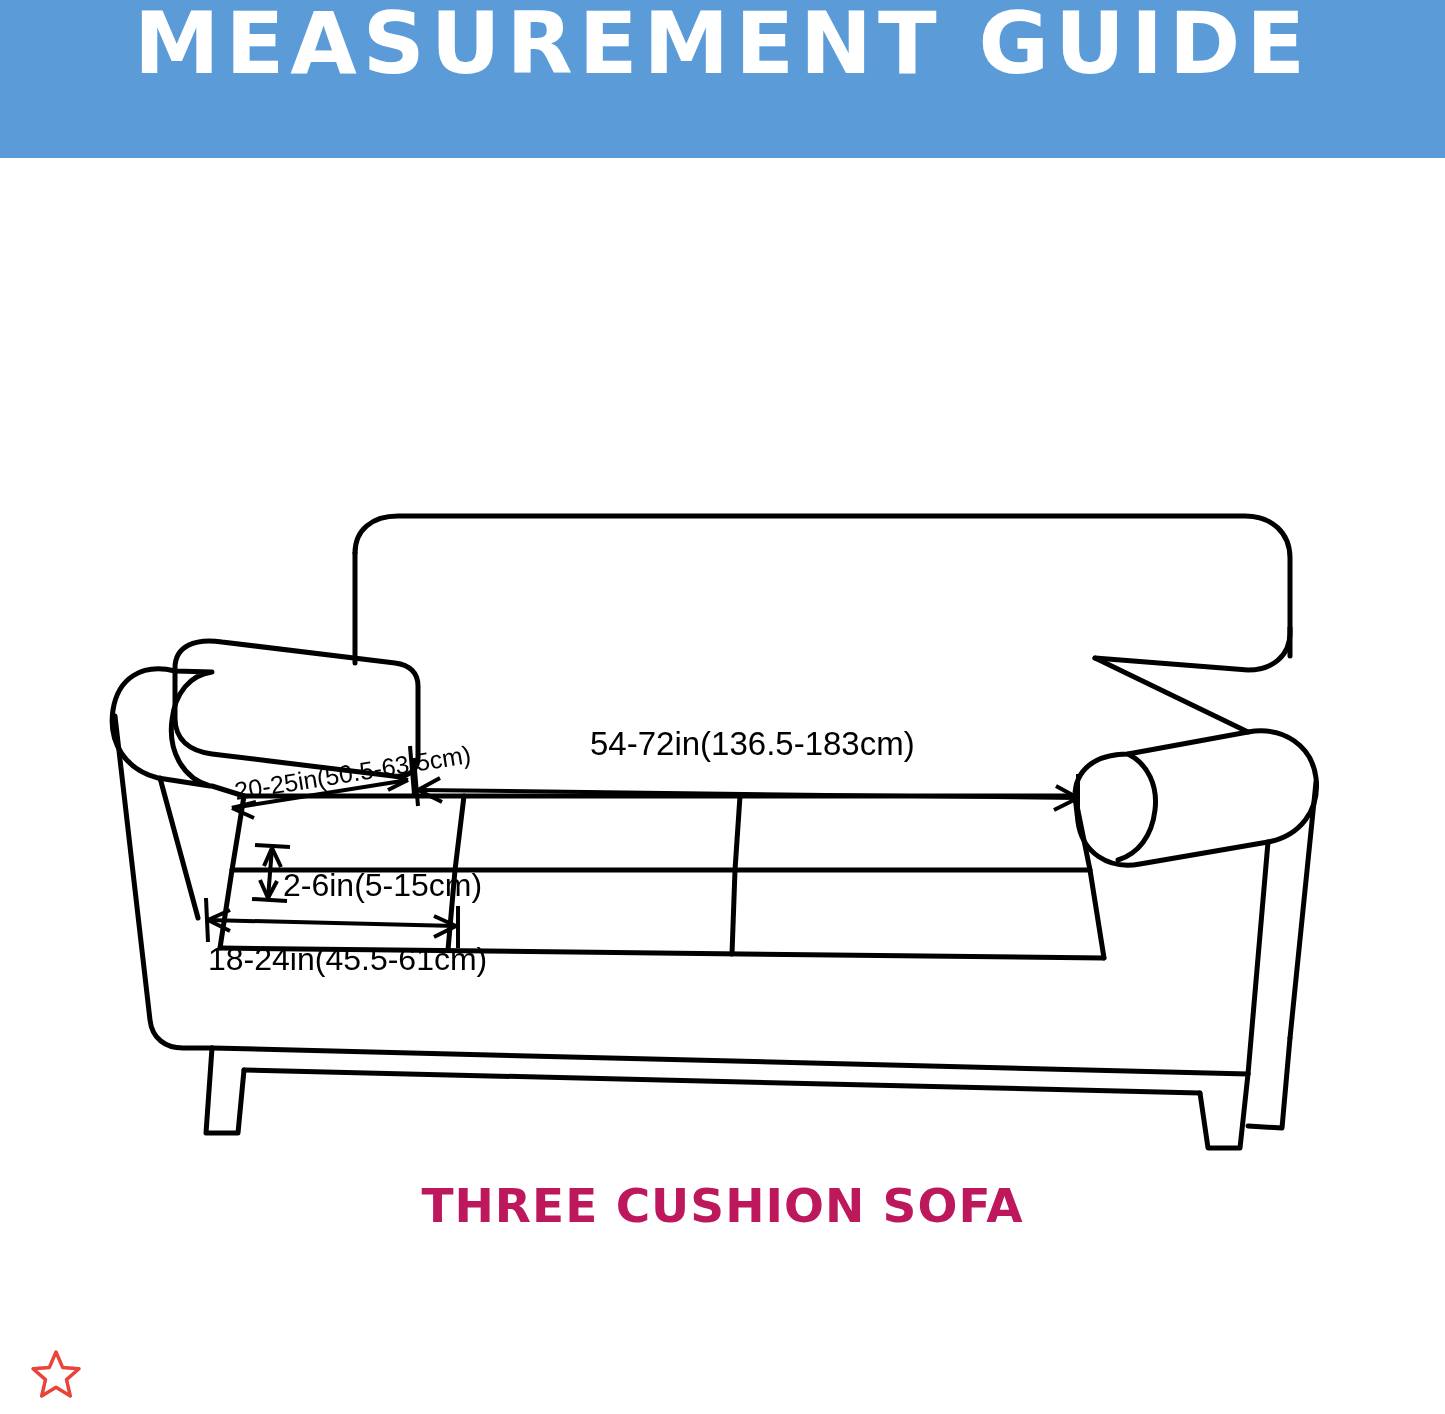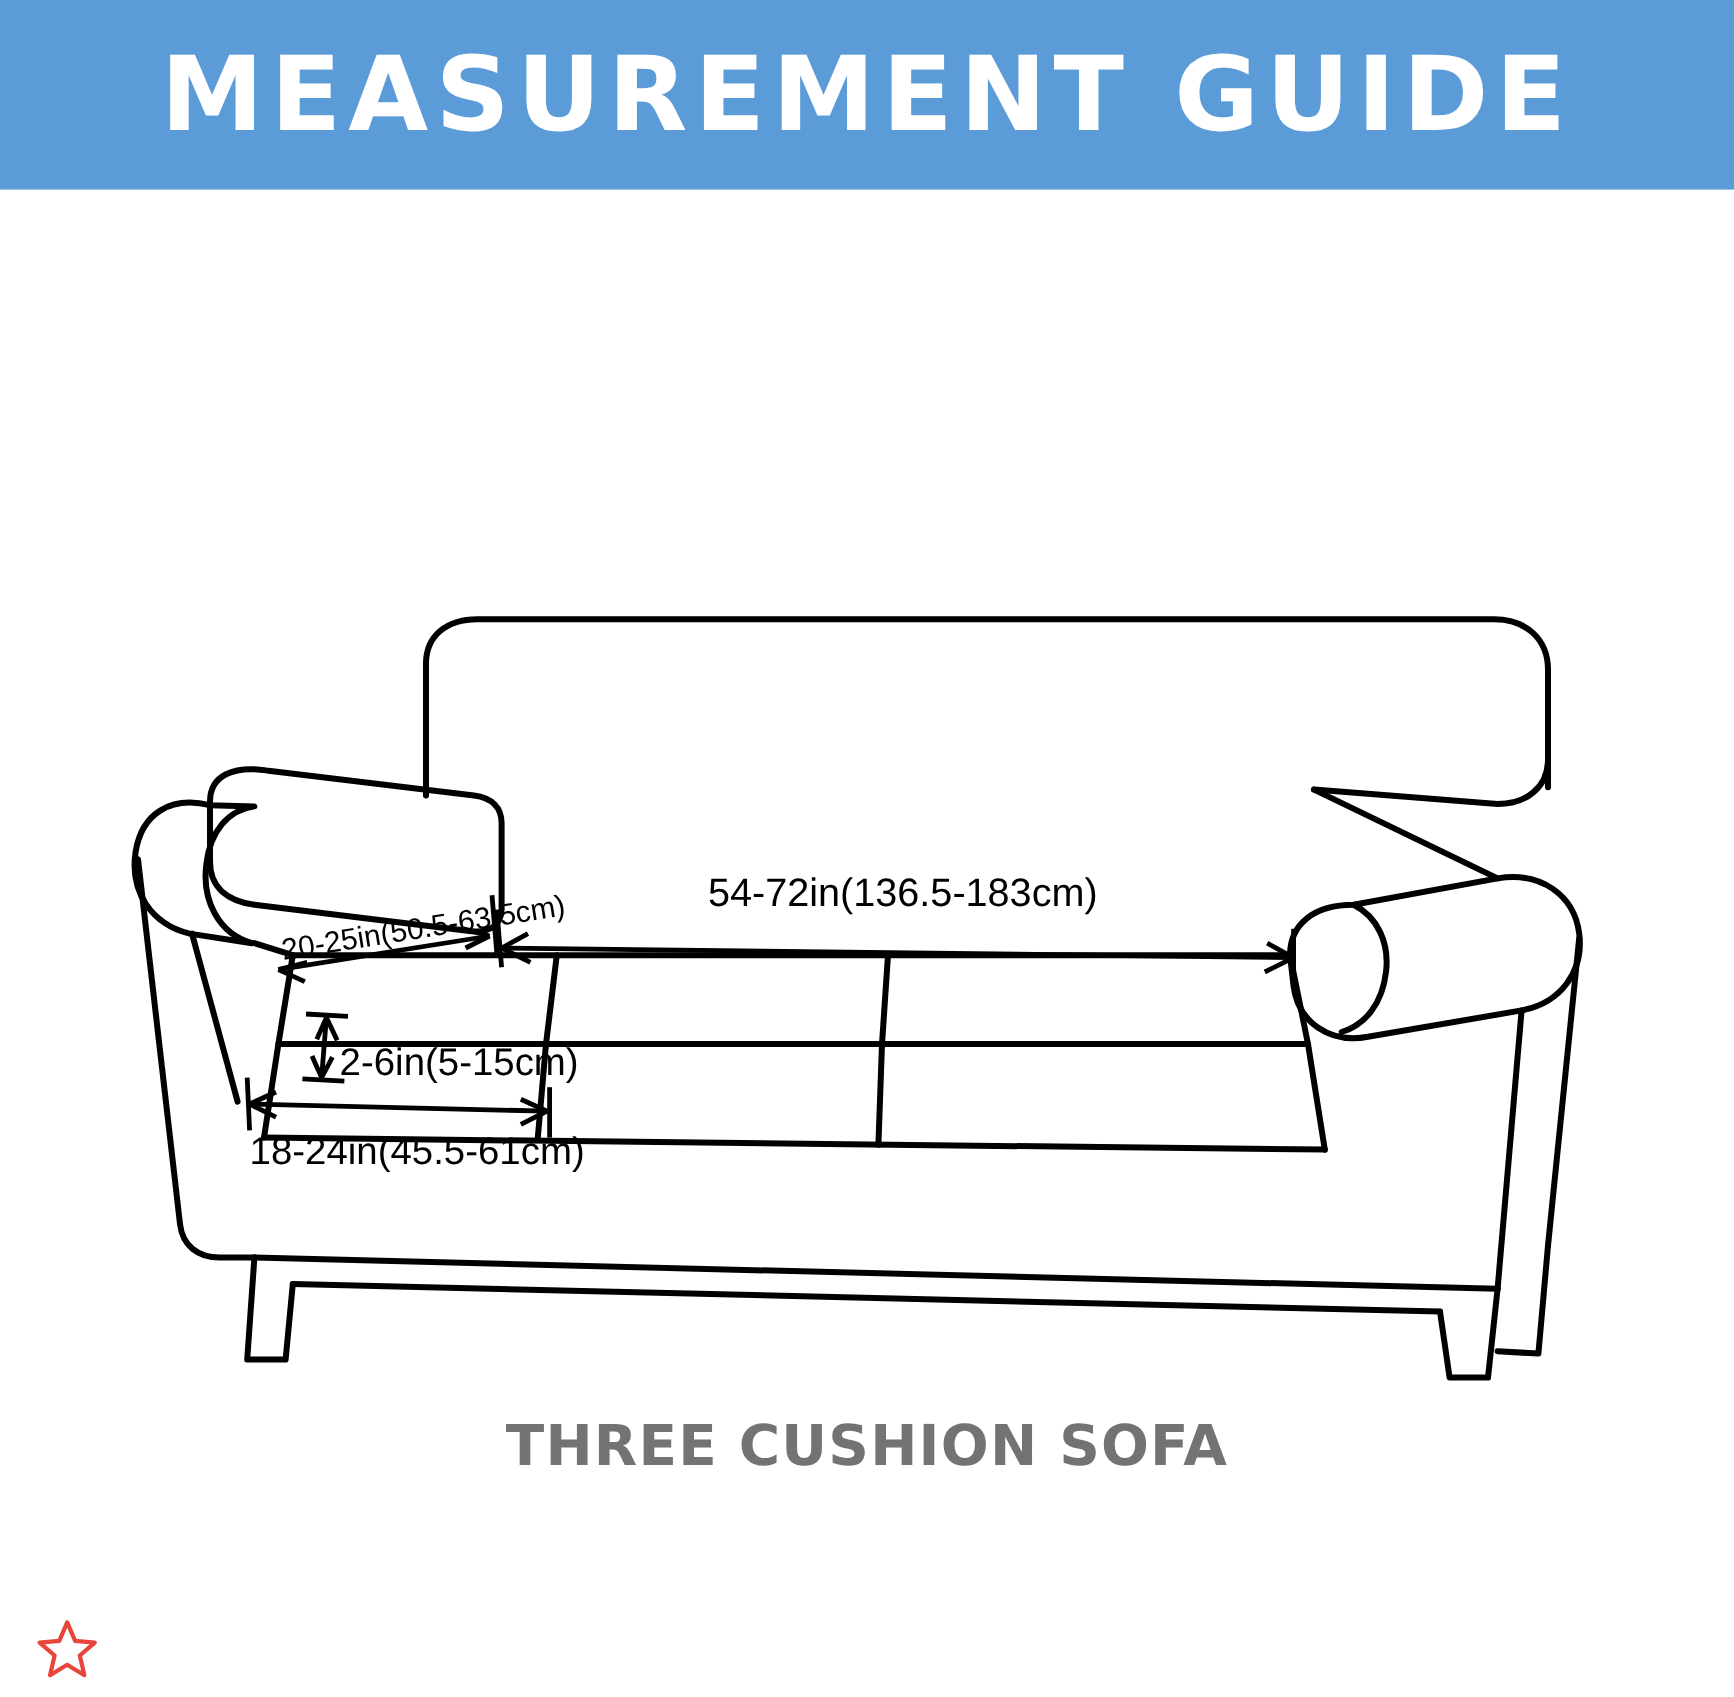--- a/index.html
+++ b/index.html
@@ -22,21 +22,20 @@
   }
   
   .header-band {
     position: absolute;
     left: 0;
     top: 0;
     width: 1445px;
     height: 158px;
     background: #5b9bd8;
     display: flex;
-    align-items: center;
     justify-content: center;
   }
   .header-title {
     color: #ffffff;
     font-size: 86px;
     font-weight: 700;
     letter-spacing: 6px;
     line-height: 1;
     white-space: nowrap;
     font-family: "DejaVu Sans", sans-serif;
@@ -54,21 +53,21 @@
   }
   
   .caption {
     position: absolute;
     left: 0;
     top: 1178px;
     width: 1445px;
     text-align: center;
     font-size: 47px;
     font-weight: 700;
-    color: #737373;
+    color: #be185d;
     letter-spacing: 1px;
     font-family: "DejaVu Sans", sans-serif;
   }
   
   .footer-note {
     position: absolute;
     left: 30px;
     top: 1348px;
     width: 1400px;
     display: flex;

